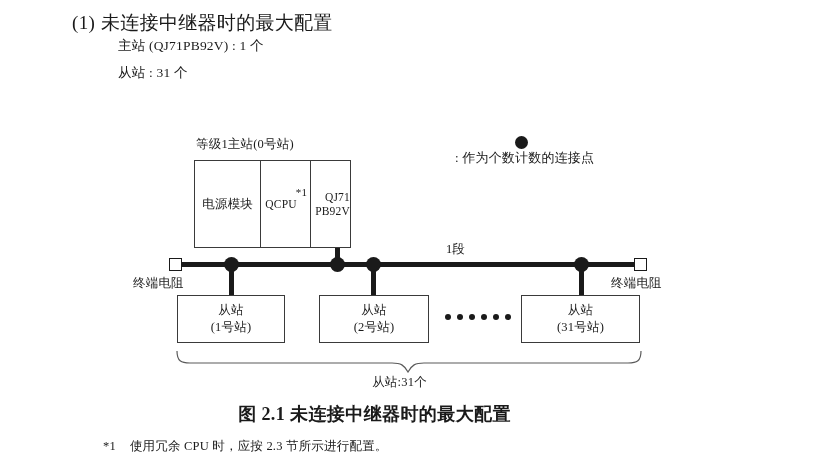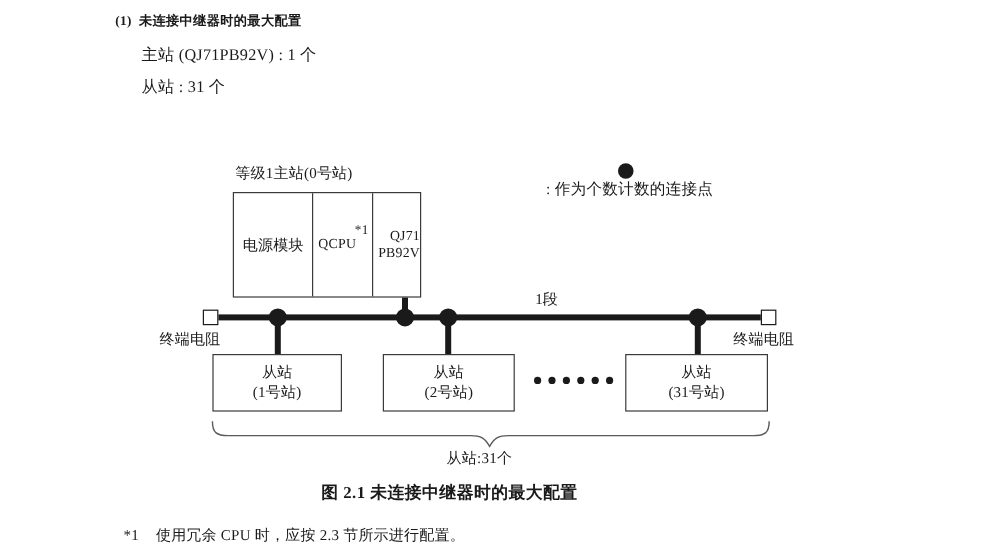--- a/index.html
+++ b/index.html
@@ -12,24 +12,24 @@
     height: 457px;
     position: relative;
     font-family: "Liberation Serif", "DejaVu Serif", serif;
     color: #1a1a1a;
     overflow: hidden;
   }
 
   
   .heading {
     position: absolute;
-    left: 96px;
+    left: 72px;
     top: 10px;
-    font-size: 11px;
-    font-weight: bold;
+    font-size: 19px;
+    font-weight: normal;
     letter-spacing: 0.3px;
     white-space: nowrap;
   }
   .heading .num { margin-right: 6px; }
 
   .sub-line {
     position: absolute;
     left: 118px;
     font-size: 13.5px;
     white-space: nowrap;
@@ -255,21 +255,21 @@
     left: -11px;
   }
 
   
   .fig-caption {
     position: absolute;
     left: 0;
     top: 402px;
     width: 761px;
     text-align: center;
-    font-size: 14px;
+    font-size: 18px;
     font-weight: bold;
     letter-spacing: 0.4px;
   }
   .fig-caption-inner { position: relative; left: -6px; }
 
   
   .footnote {
     position: absolute;
     left: 103px;
     top: 438px;

